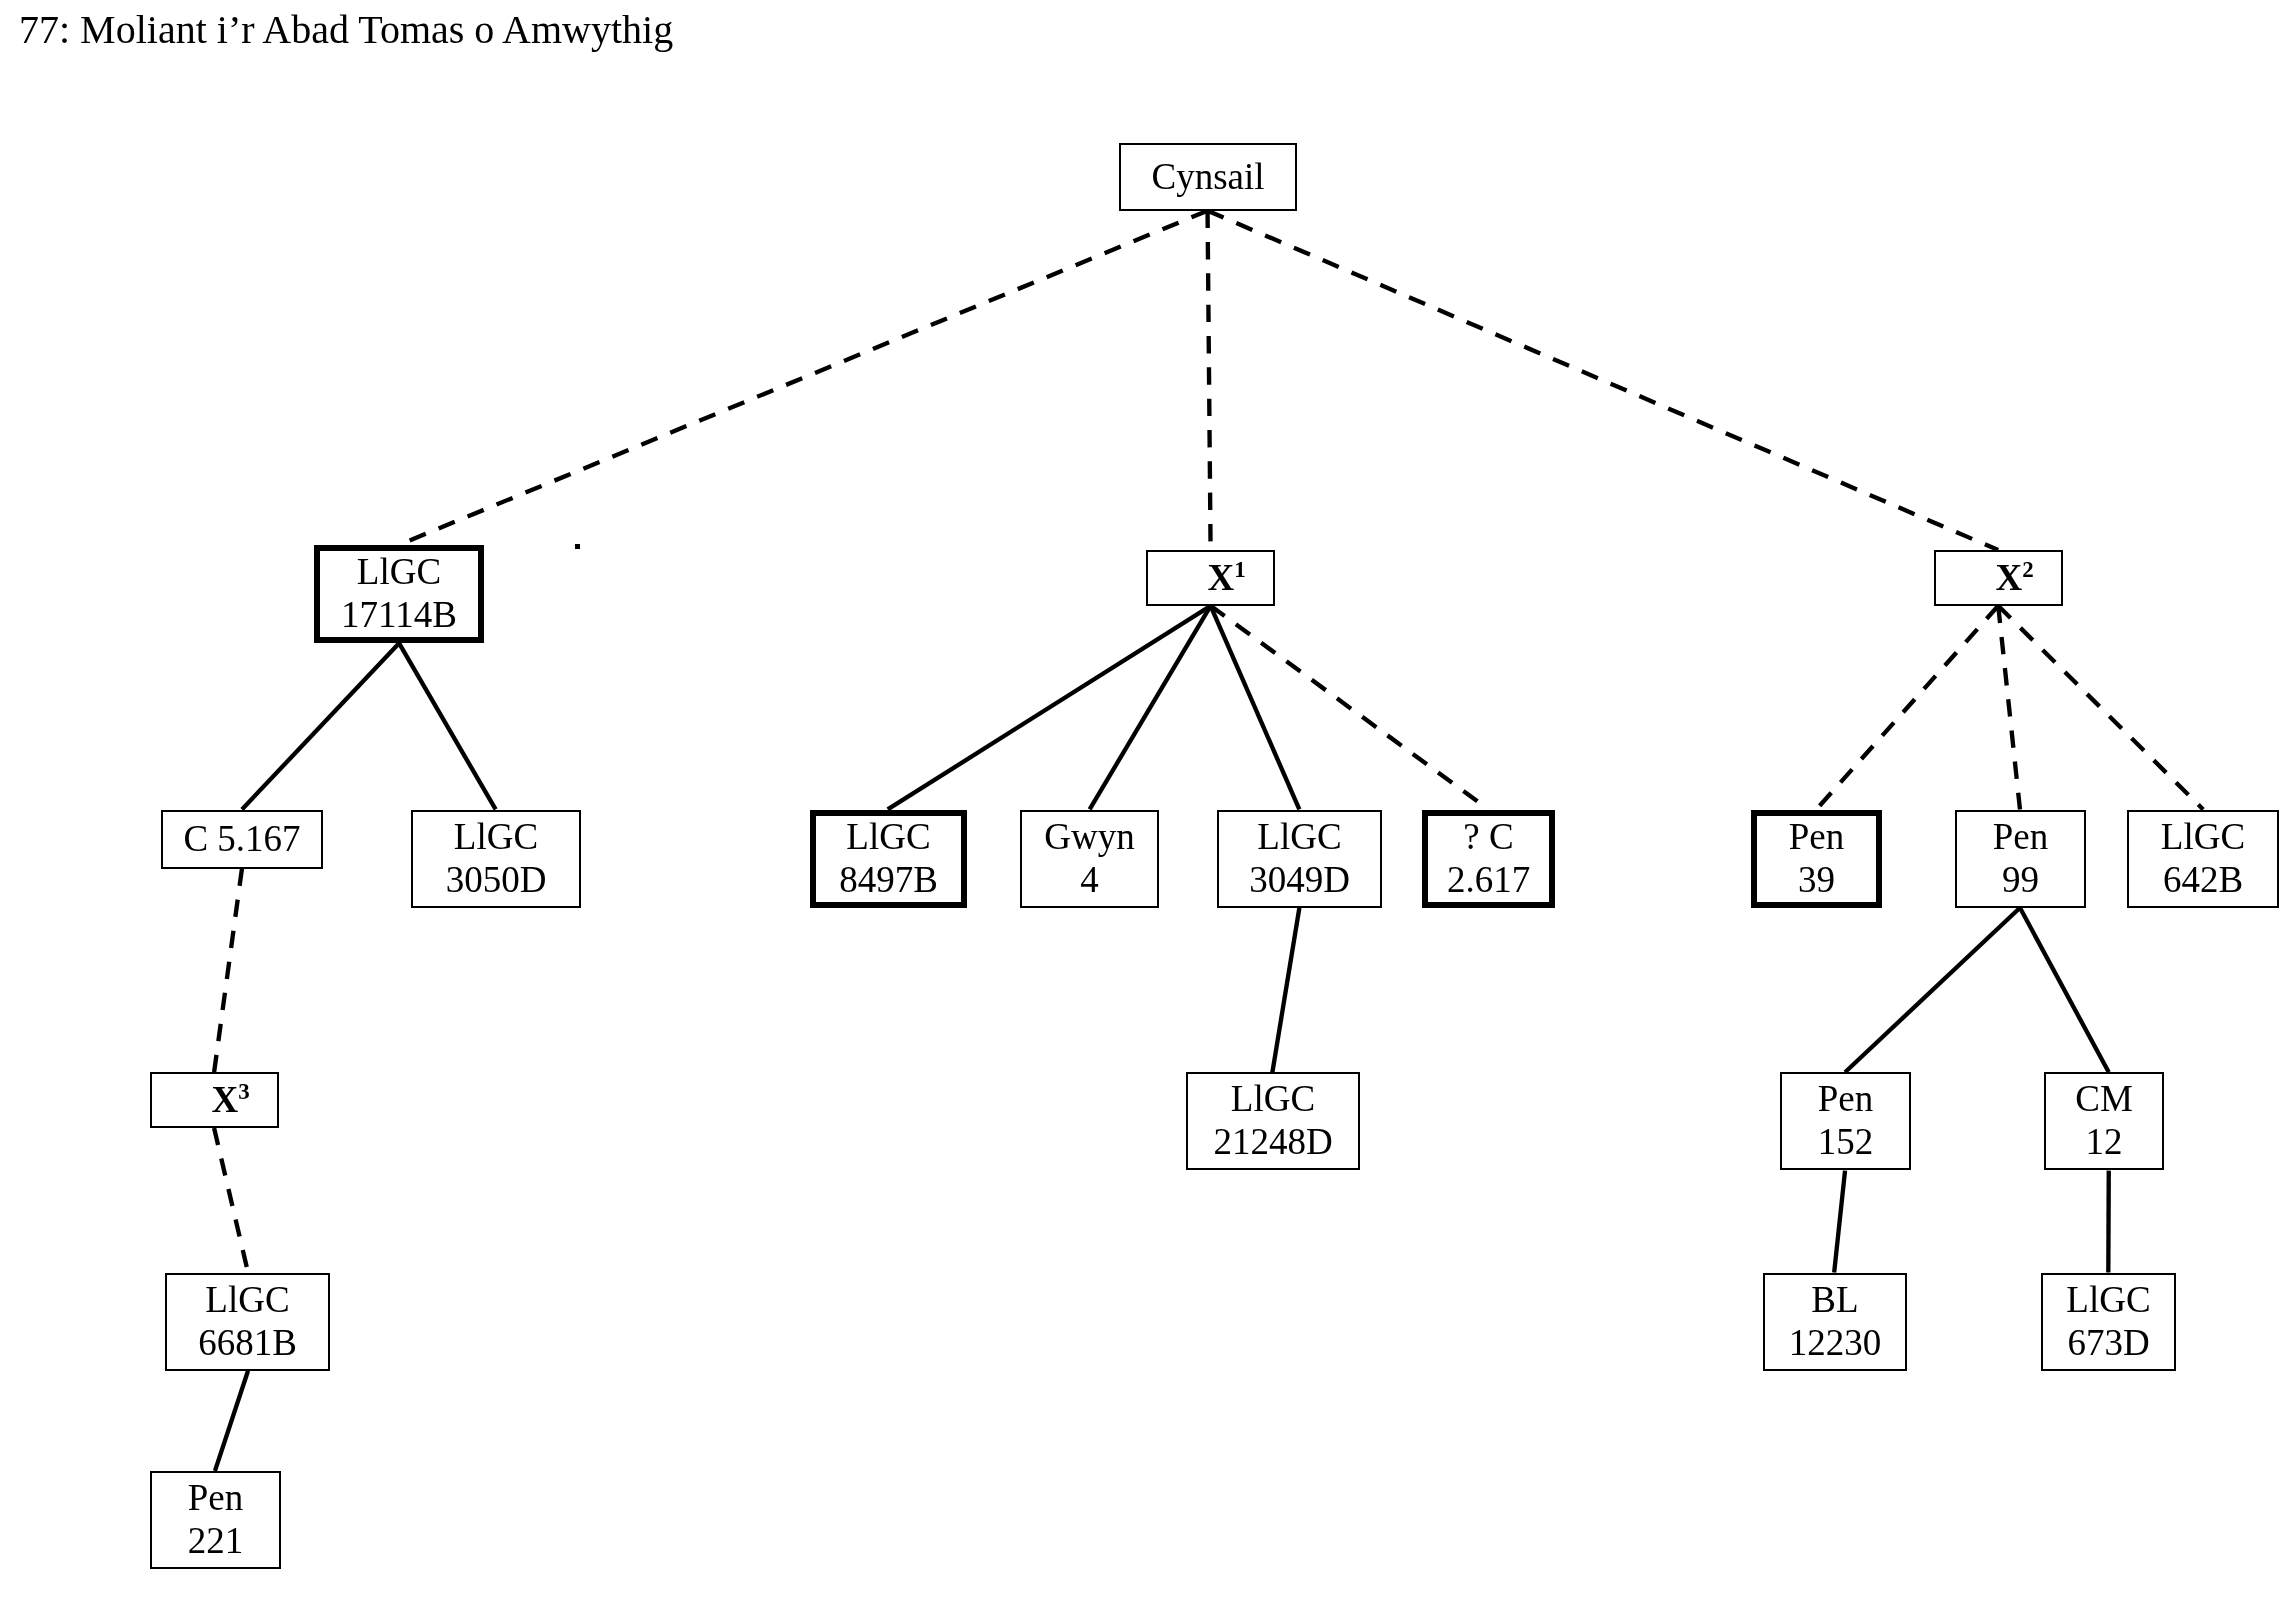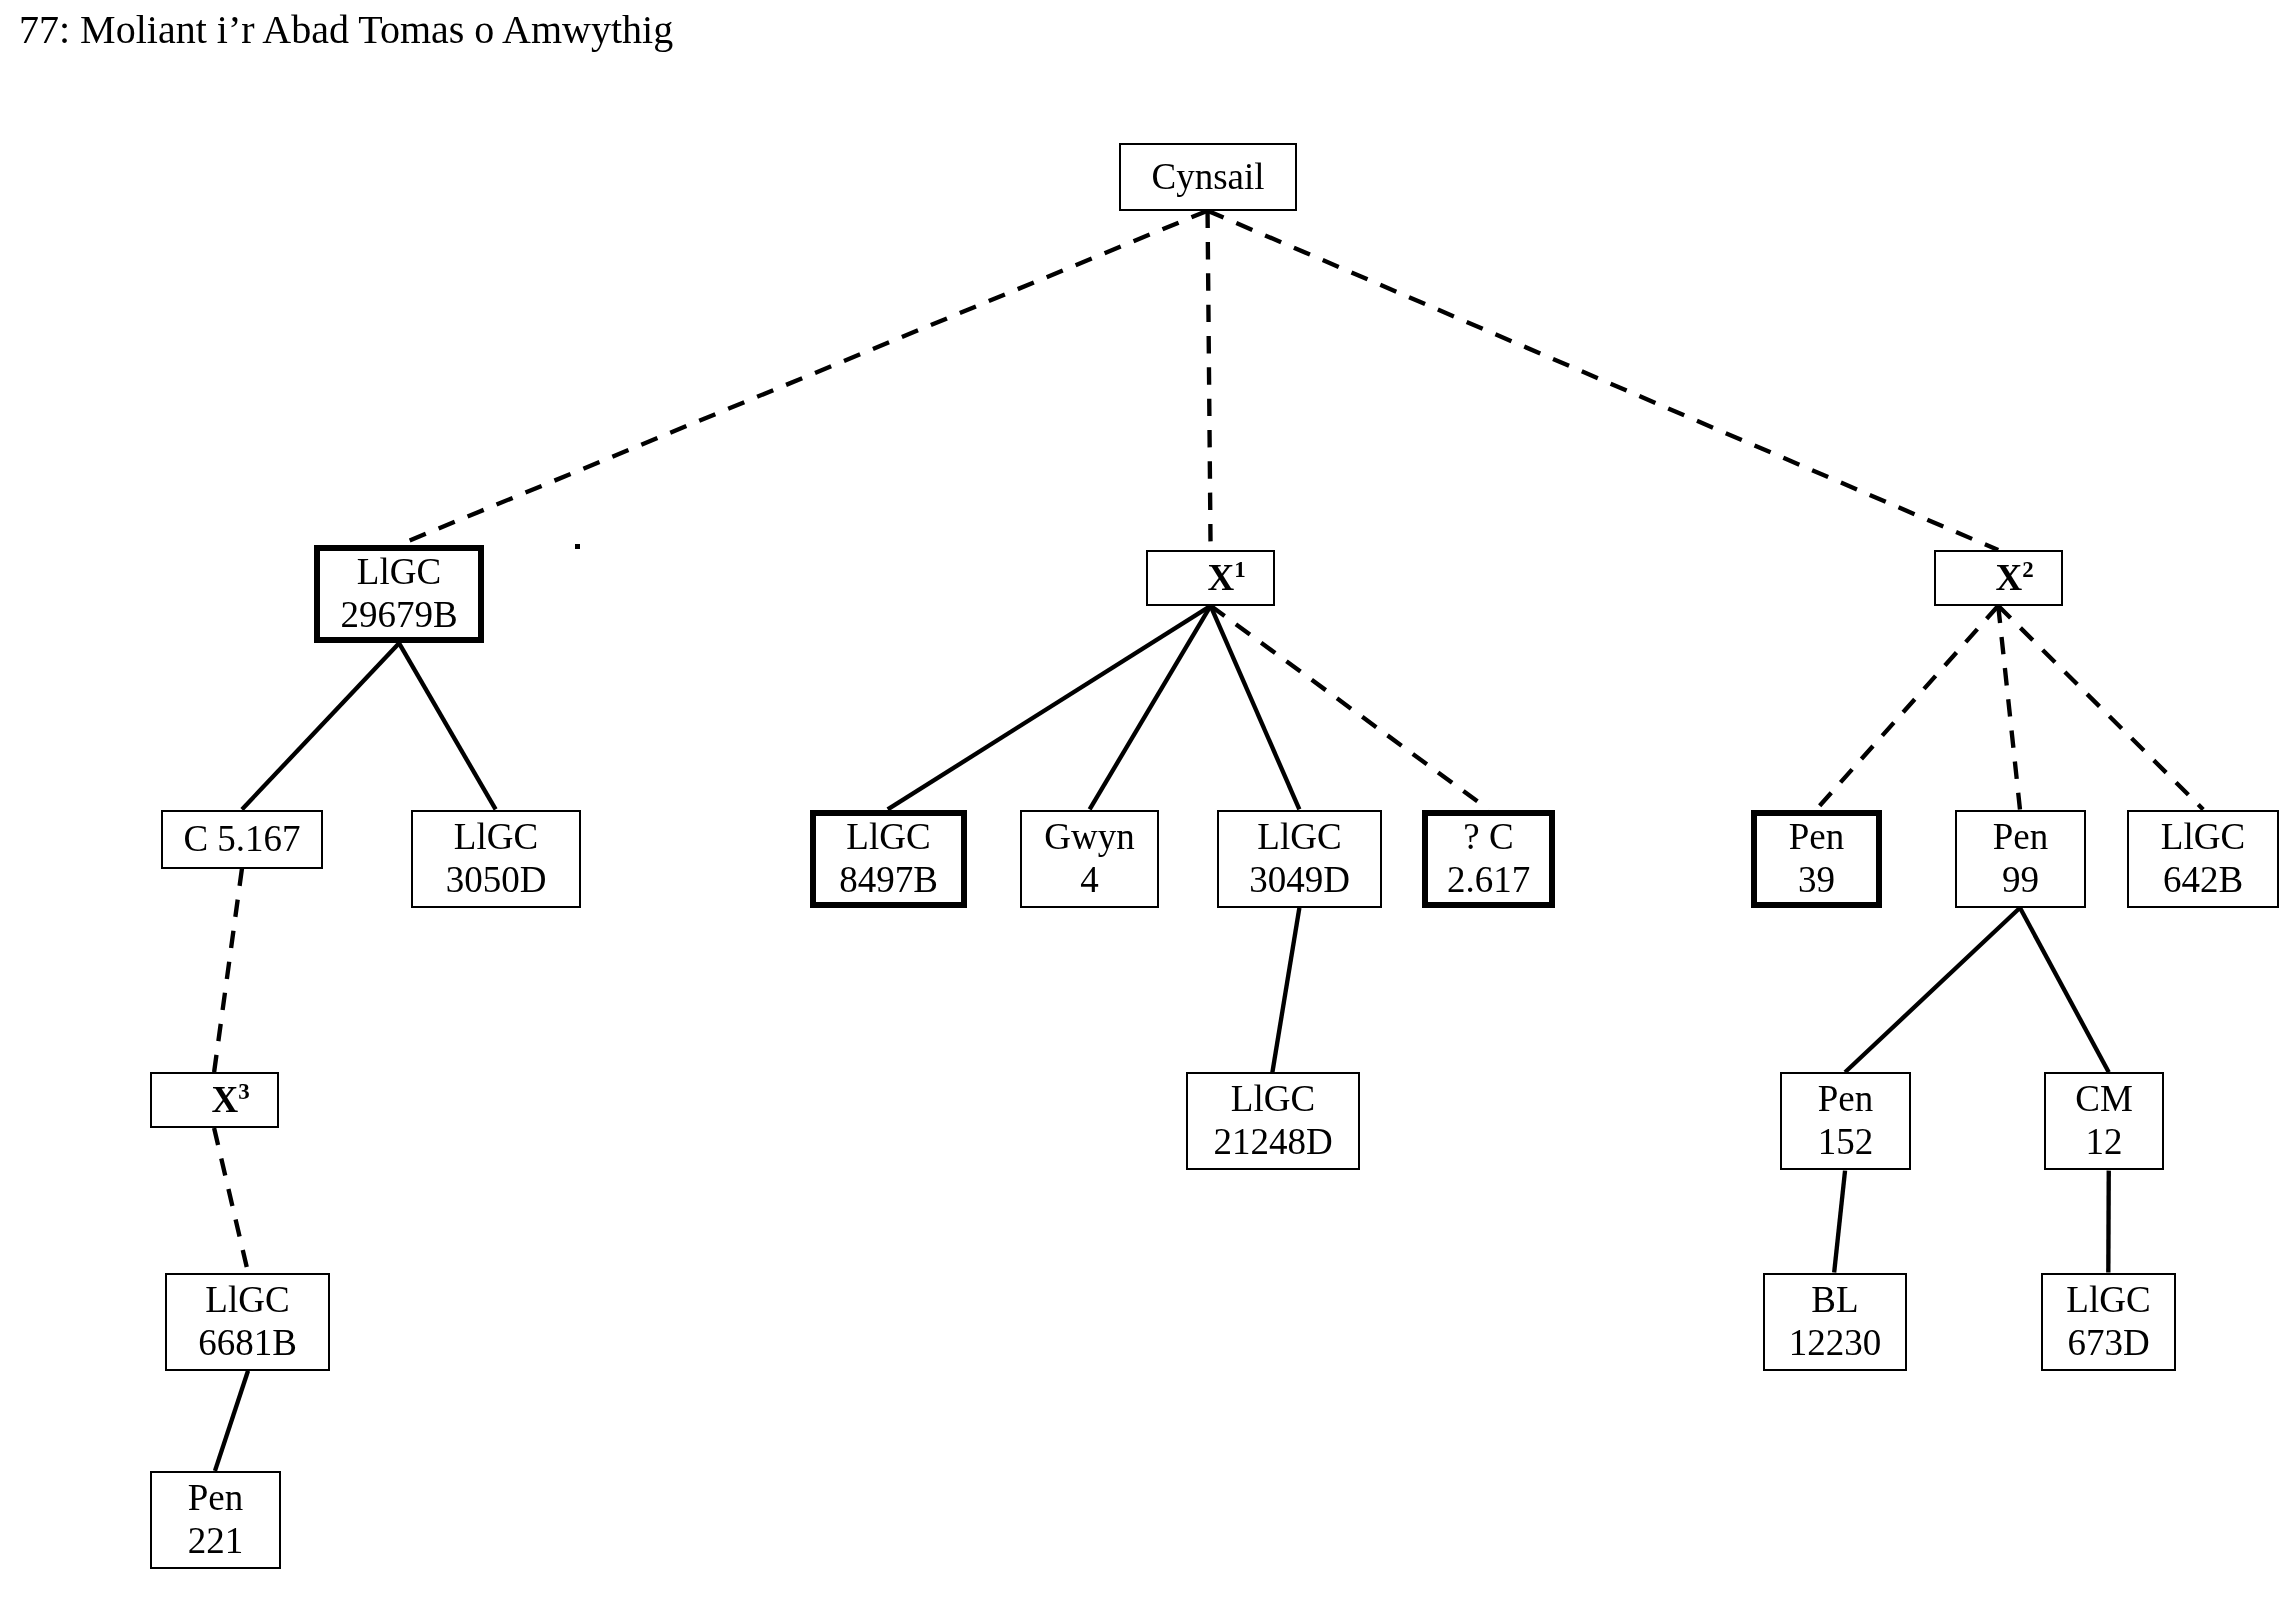--- a/index.html
+++ b/index.html
@@ -101,21 +101,21 @@
       <line x1="2120" y1="1345" x2="2107.5" y2="1462" stroke="#000000" stroke-width="5"></line>
       <line x1="2423" y1="1345" x2="2422.5" y2="1462" stroke="#000000" stroke-width="5"></line>
     </svg>
 
   <div id="nodes">
       <div class="node" style="left: 1119px; top: 143px; width: 178px; height: 68px;">
         <span class="line1">Cynsail</span>
       </div>
       <div class="node thick" style="left: 314px; top: 545px; width: 170px; height: 98px;">
         <span class="line1">LlGC</span>
-        <span class="line2">29679B</span>
+        <span class="line2">17114B</span>
       </div>
       <div class="node sym" style="left: 1146px; top: 550px; width: 129px; height: 56px;">
         <span class="line1">X<sup>1</sup></span>
       </div>
       <div class="node sym" style="left: 1934px; top: 550px; width: 129px; height: 56px;">
         <span class="line1">X<sup>2</sup></span>
       </div>
       <div class="node" style="left: 161px; top: 810px; width: 162px; height: 59px;">
         <span class="line1">C 5.167</span>
       </div>

